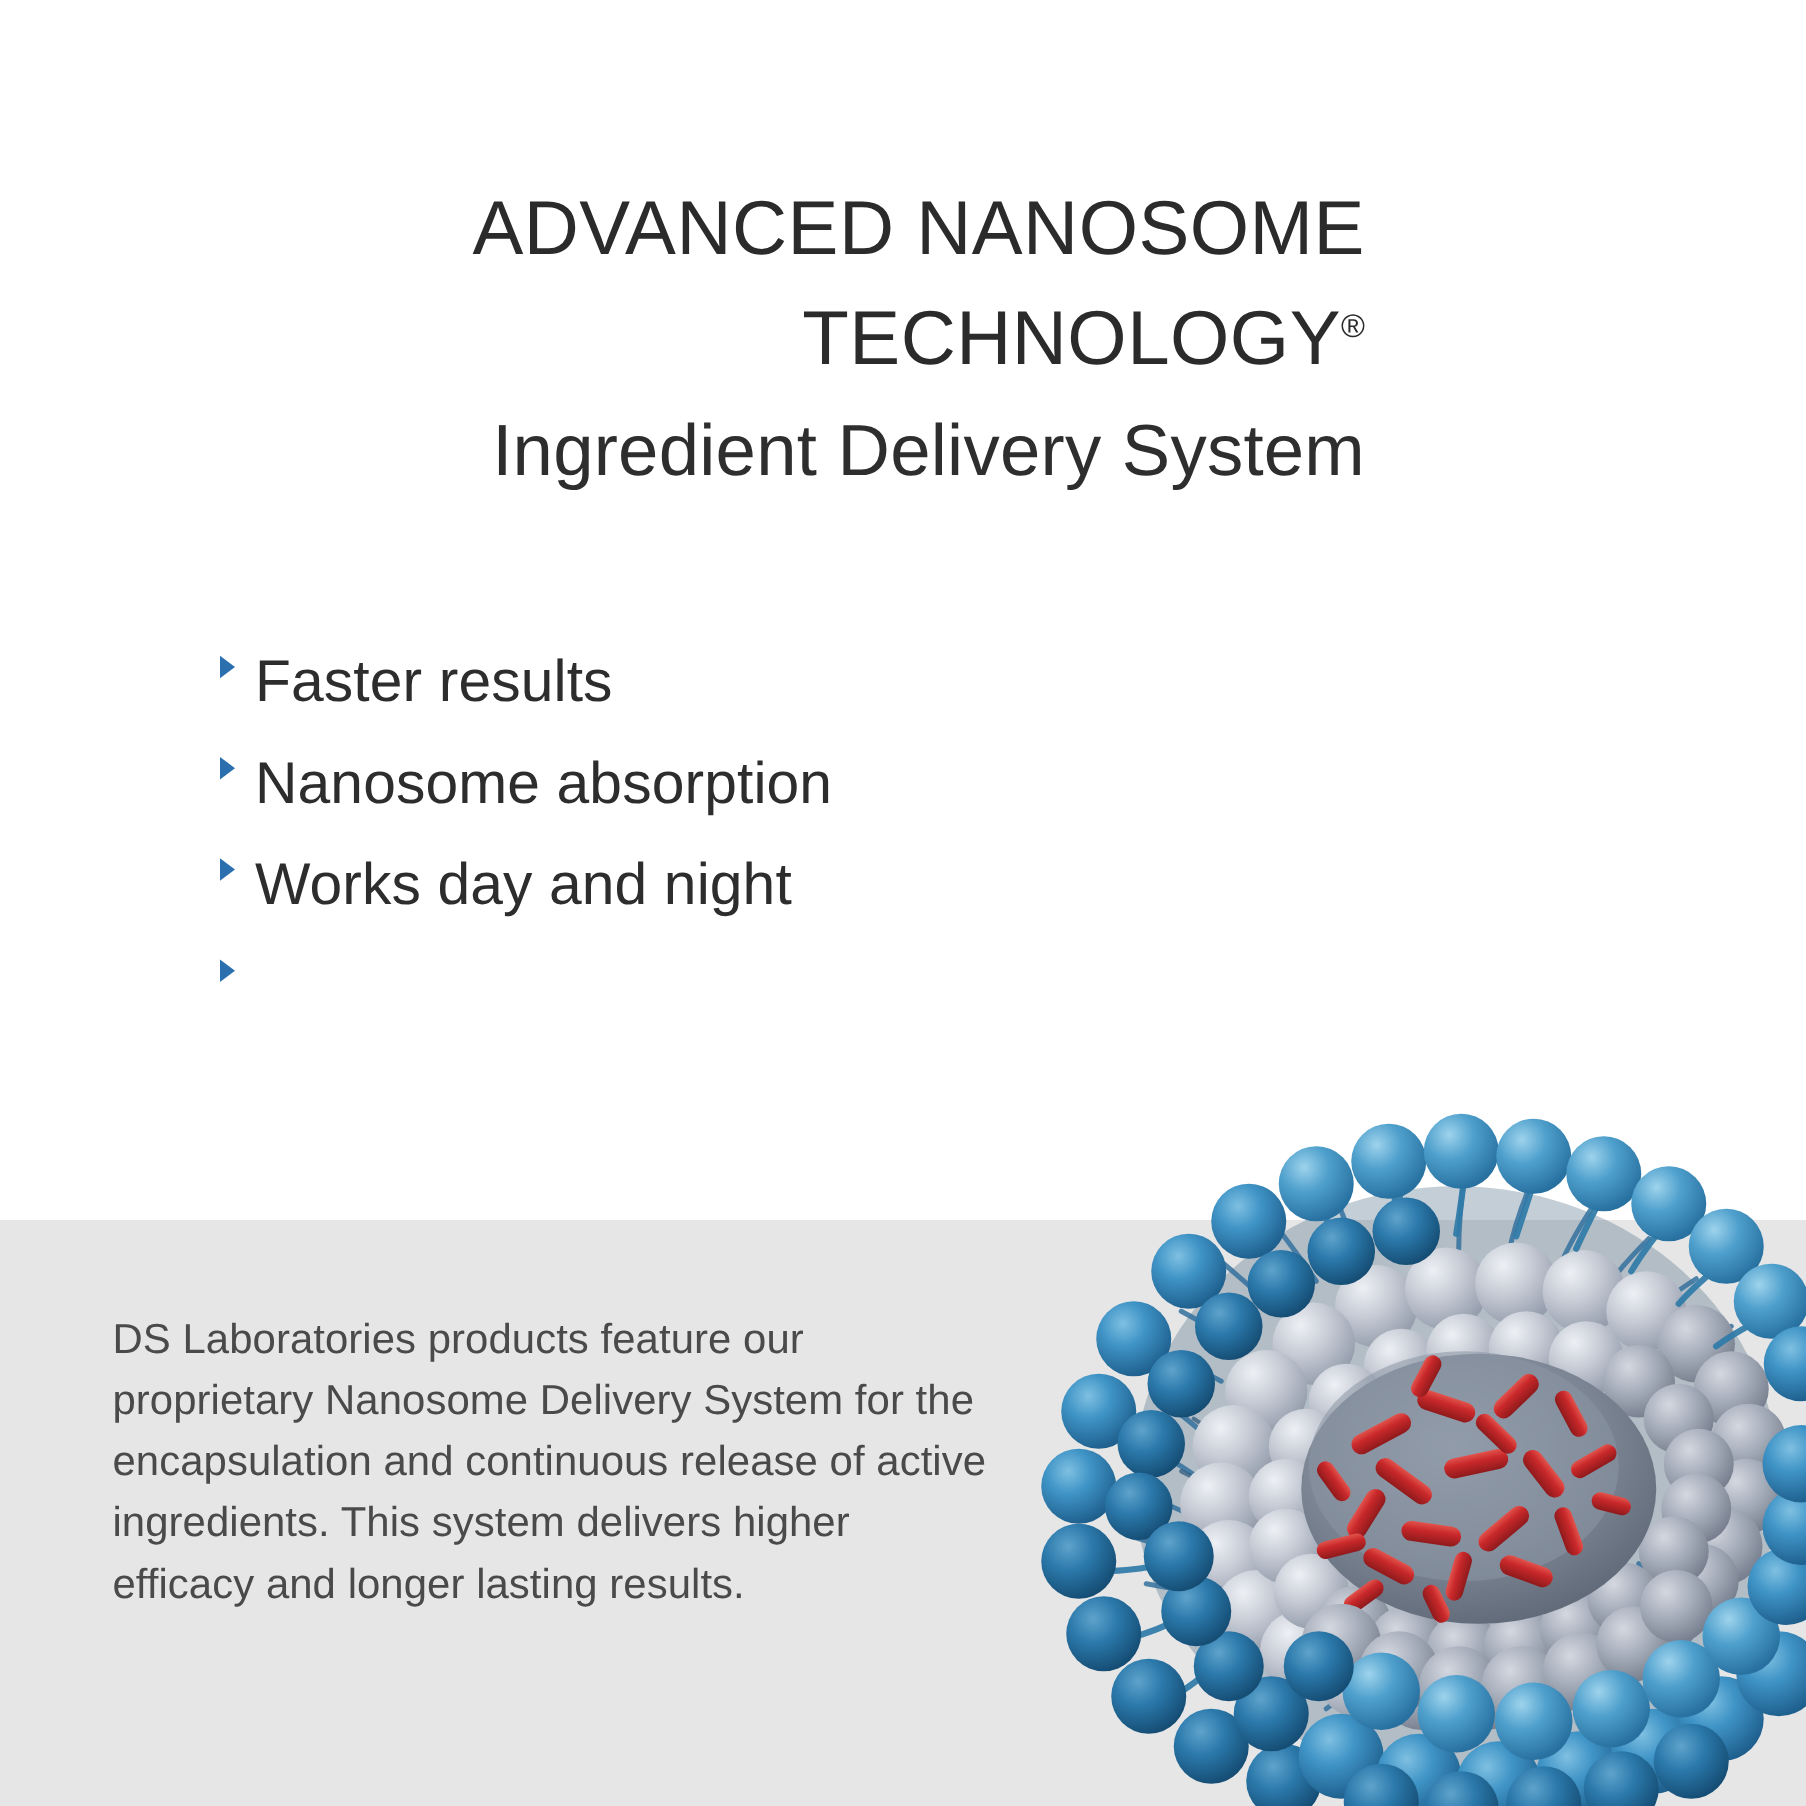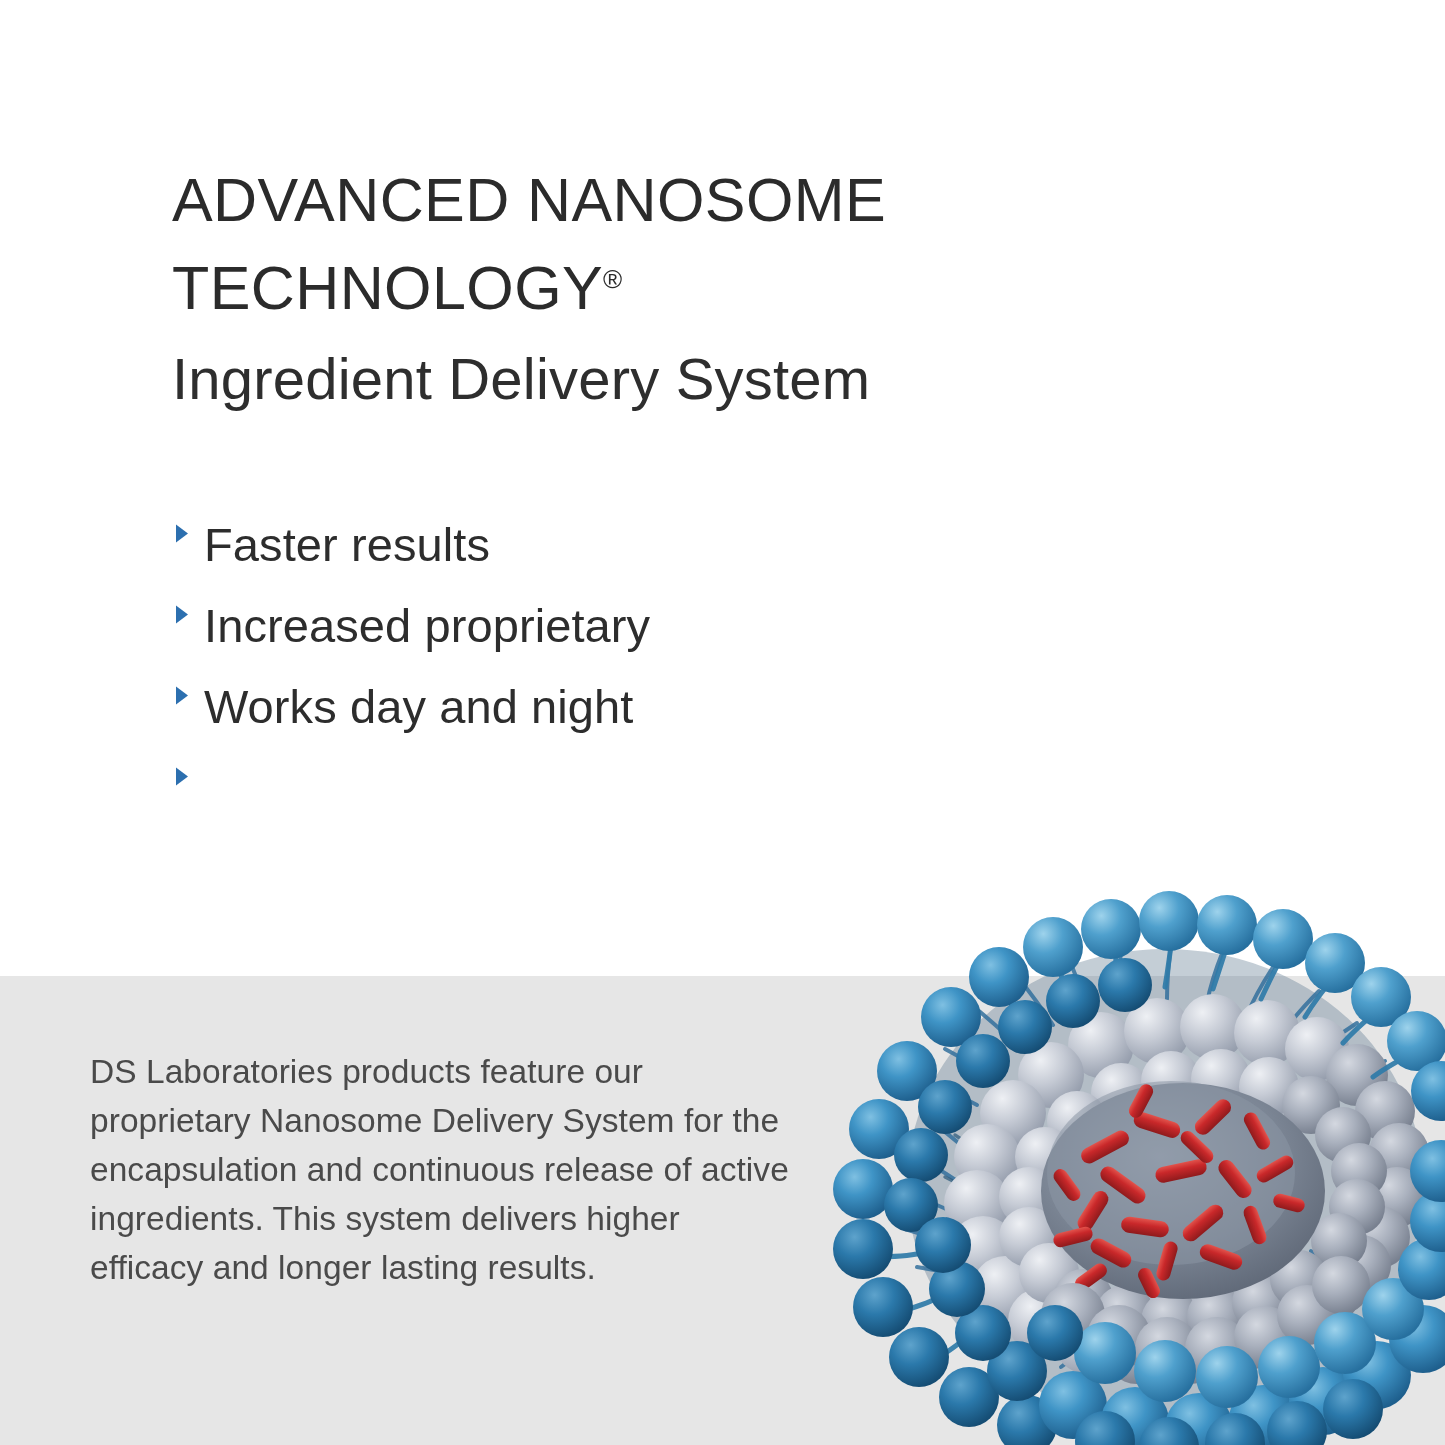--- a/index.html
+++ b/index.html
@@ -23,22 +23,23 @@
     left:0; right:0;
     top:976px;
     bottom:0;
     background:#e6e6e6;
   }
 
   
   .headline-block {
     position:absolute;
     left:172px;
-    top:156px;
+    top:138px;
     width:920px;
+    text-align:right;
   }
   .headline {
     font-size:61px;
     line-height:88px;
     letter-spacing:0.4px;
     font-weight:400;
     color:#2b2b2b;
     text-transform:none;
   }
   .headline .reg {
@@ -134,21 +135,21 @@
         </svg>
       </span>
       <span class="bullet-label">Faster results</span>
     </li>
     <li class="bullet-item">
       <span class="bullet-marker">
         <svg viewBox="0 0 16 21" width="16" height="21" aria-hidden="true">
           <path d="M2 1.5 L14 10.5 L2 19.5 Z" fill="#2c6faf"></path>
         </svg>
       </span>
-      <span class="bullet-label">Increased proprietary</span>
+      <span class="bullet-label">Nanosome absorption</span>
     </li>
     <li class="bullet-item">
       <span class="bullet-marker">
         <svg viewBox="0 0 16 21" width="16" height="21" aria-hidden="true">
           <path d="M2 1.5 L14 10.5 L2 19.5 Z" fill="#2c6faf"></path>
         </svg>
       </span>
       <span class="bullet-label">Works day and night</span>
     </li>
     <li class="bullet-item">

